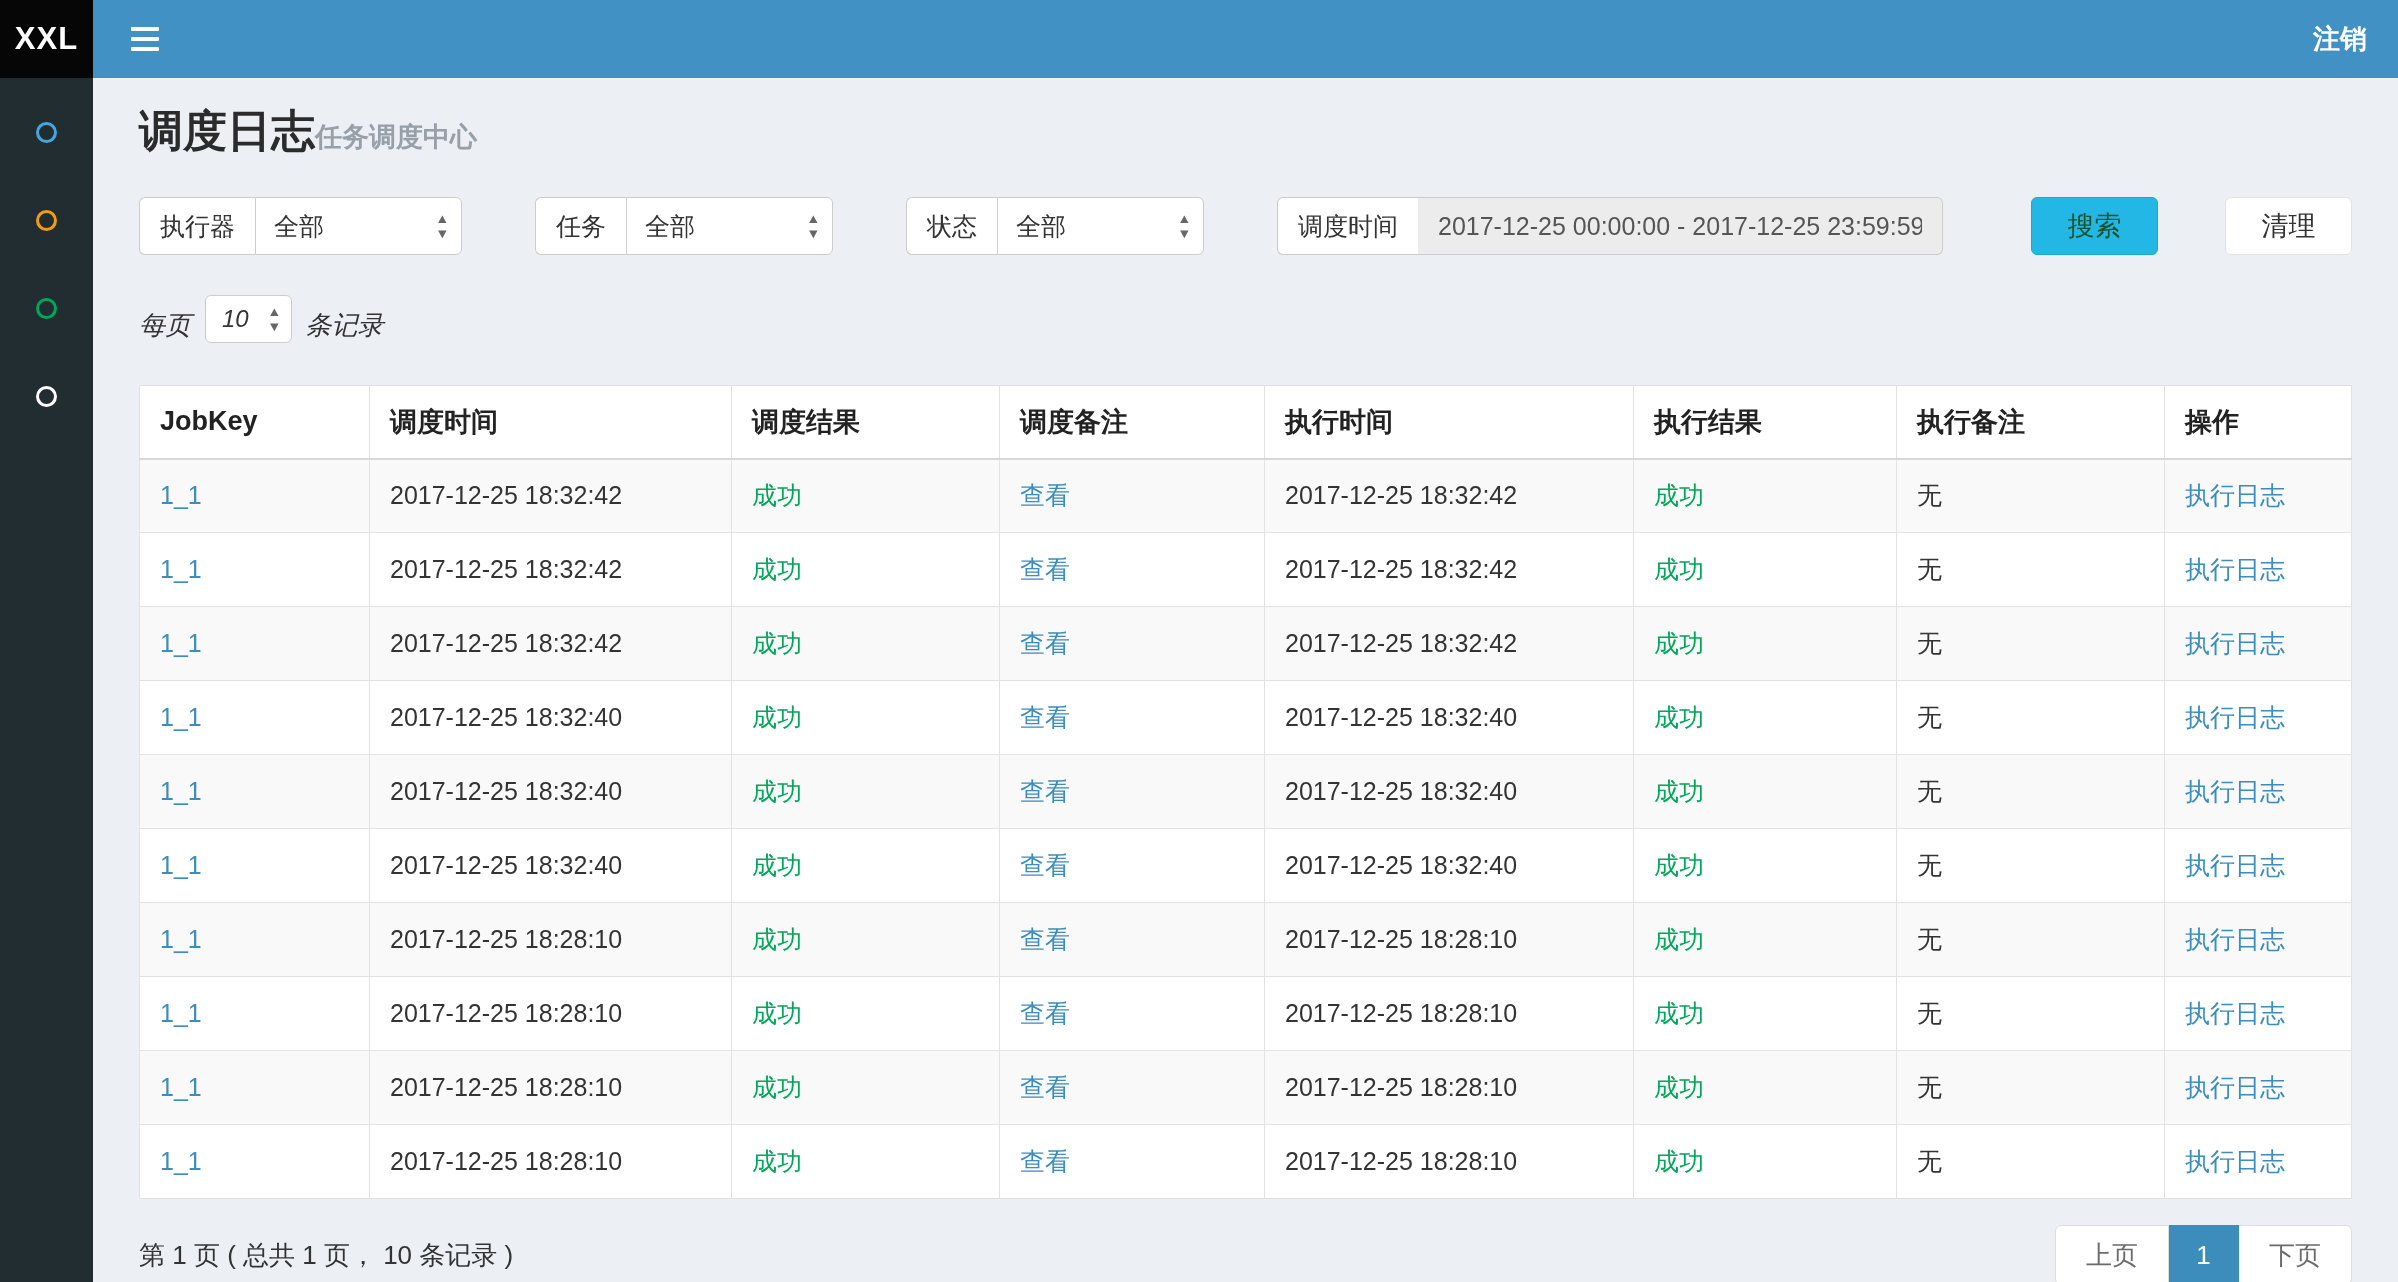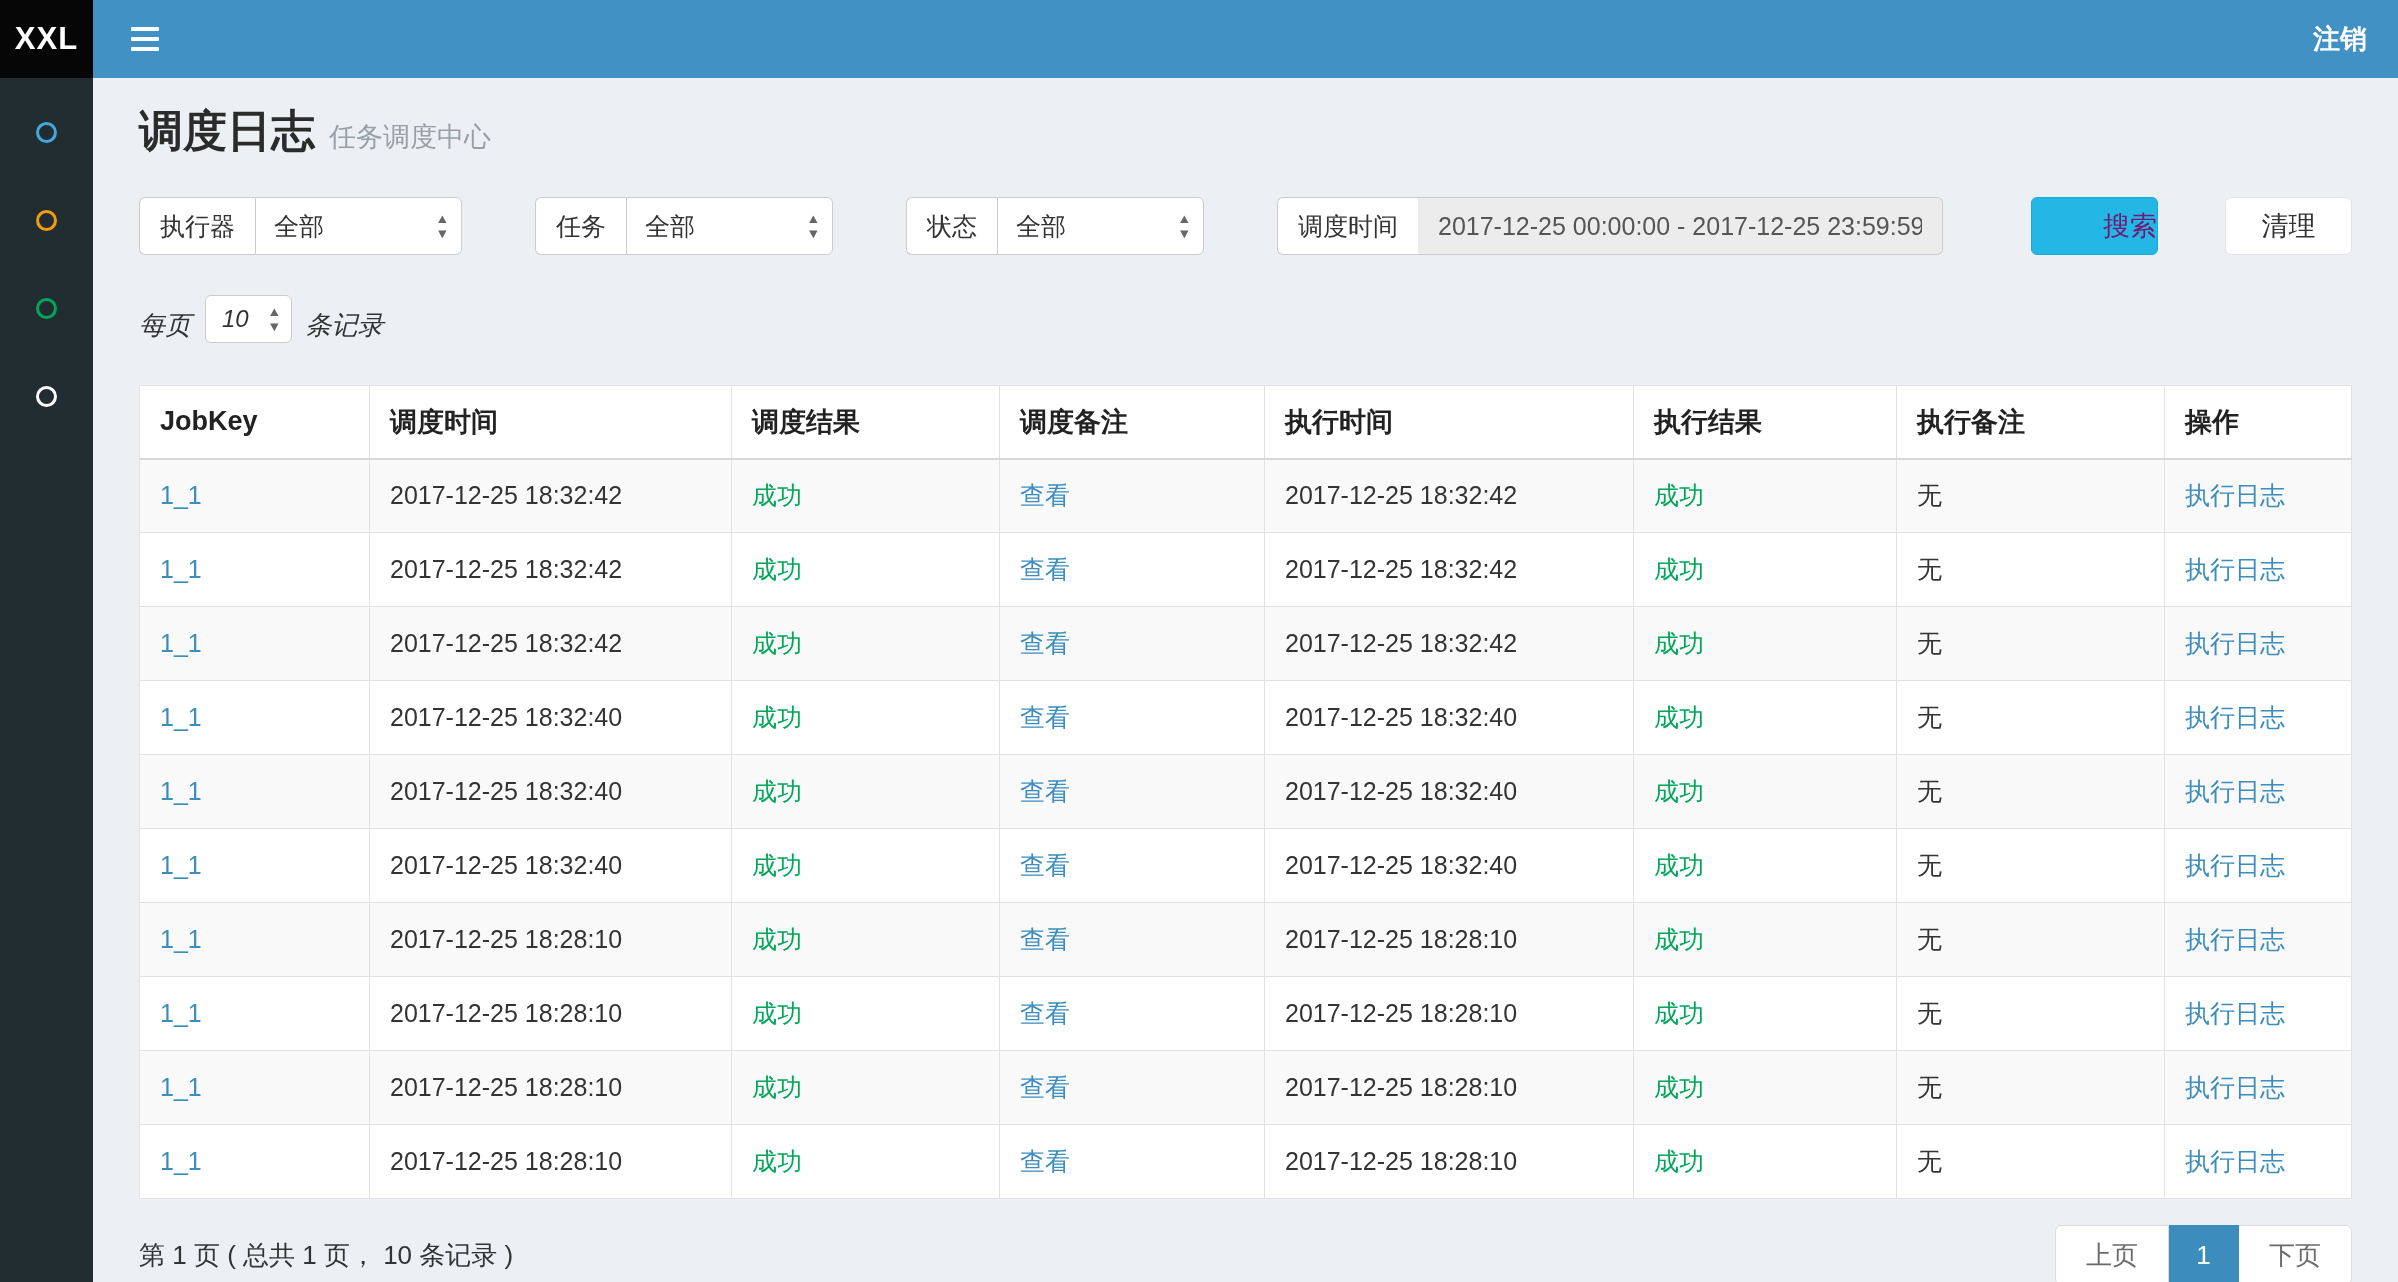--- a/index.html
+++ b/index.html
@@ -20,33 +20,33 @@
 
   
   .sidebar { position:absolute; top:78px; left:0; bottom:0; width:93px; background:#222d32; }
   .sidebar ul { list-style:none; padding-top:10px; }
   .sidebar li { height:88px; display:flex; align-items:center; justify-content:center; cursor:pointer; }
   .circle-icon { width:21px; height:21px; border-radius:50%; border:3px solid #fff; }
 
   
   .content { position:absolute; top:78px; left:93px; right:0; bottom:0; padding:24px 46px 0 46px; overflow:hidden; }
   .content-header h1 { font-size:44px; font-weight:bold; color:#2b2b2b; display:flex; align-items:baseline; }
-  .content-header small { font-size:27px; font-weight:normal; color:#97a0a8; margin-left:14px; }
+  .content-header small { font-size:27px; font-weight:bold; color:#97a0a8; }
 
   
   .filters { display:flex; align-items:center; margin-top:36px;gap:20px; }
   .input-group { display:flex; height:58px; }
   .input-group + .input-group { margin-left:53px; }
   .ig-addon { display:flex; align-items:center; padding:0 20px; background:#fff; border:1px solid #ccc; border-right:none; border-radius:6px 0 0 6px; white-space:nowrap; color:#333; }
   .ig-select { display:flex; align-items:center; justify-content:space-between; gap:24px; min-width:207px; padding:0 12px 0 18px; background:#fff; border:1px solid #ccc; border-radius:0 6px 6px 0; cursor:pointer; }
   .stepper { display:flex; flex-direction:column; gap:2px; line-height:1; color:#666; font-size:13px; }
   .stepper span { display:block; transform:scaleX(1.1); }
   .ig-input { width:525px; height:58px; border:1px solid #ccc; border-left:none; border-radius:0 6px 6px 0; background:#ececec; color:#555; font-size:25px; padding:0 20px; font-family:"Liberation Sans","DejaVu Sans",sans-serif; }
   .btn { height:58px; font-size:27px; border-radius:6px; cursor:pointer; }
-  .btn-search { margin-left:auto; width:127px; background:#23b7e5; border:1px solid #19a9d5; color:#701a75;text-align:right; }
+  .btn-search { margin-left:auto; width:127px; background:#23b7e5; border:1px solid #19a9d5; color:#14532d; }
   .btn-clear { margin-left:47px; width:127px; background:#fff; border:1px solid #e3e3e3; color:#333; }
 
   
   .length-row { margin-top:40px; display:flex; align-items:flex-end; gap:14px; font-size:26px;font-style:italic; }
   .page-size-select { display:inline-flex; align-items:center; gap:19px; height:48px; padding:0 10px 0 16px; background:#fff; border:1px solid #ccc; border-radius:6px; cursor:pointer; font-size:24px; }
 
   
   .log-table { width:100%; margin-top:42px; border-collapse:collapse; background:#fff; table-layout:fixed; }
   .log-table th, .log-table td { border:1px solid #e2e2e2; padding:0 20px; text-align:left; overflow:hidden; white-space:nowrap; }
   .log-table thead th { height:73px; font-size:27px; font-weight:bold; color:#222; border-bottom:2px solid #d8d8d8; background:#fff; }

